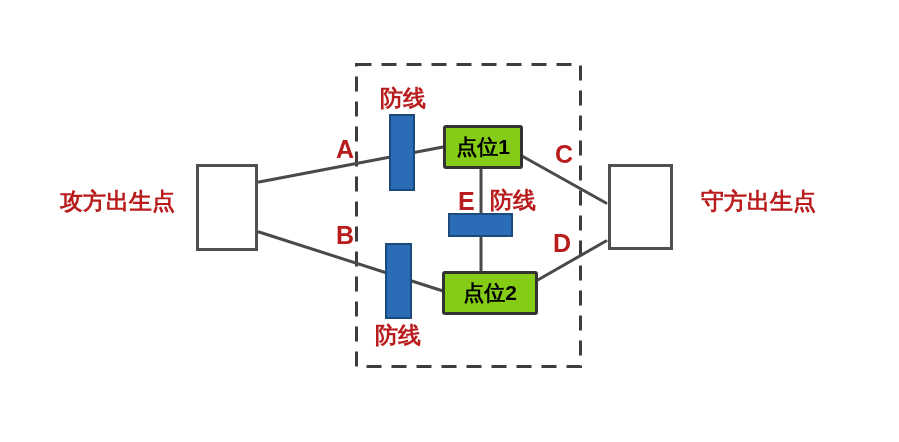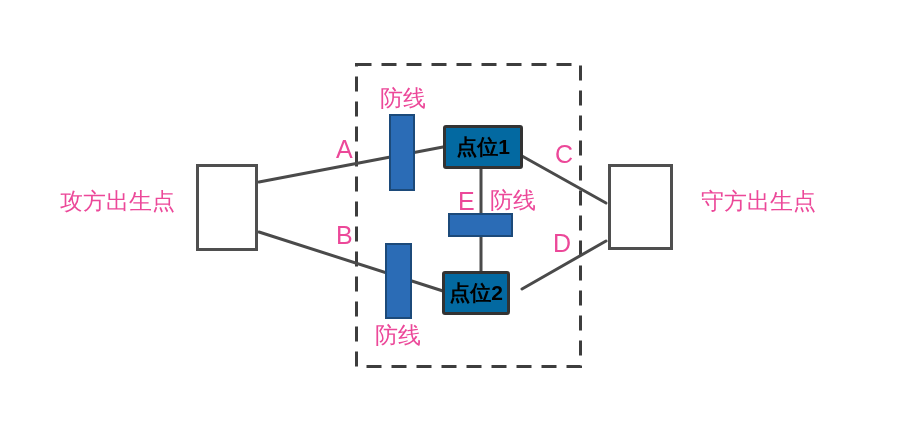--- a/index.html
+++ b/index.html
@@ -14,29 +14,29 @@
   .box{position:absolute;z-index:2;box-sizing:border-box;}
   .spawn{
     background:#fff;
     border:3px solid #4f4f4f;
   }
   .defense{
     background:#2B6CB6;
     border:2px solid #1C4A7A;
   }
   .point{
-    background:#0369a1;
+    background:#84cc16;
     border:3px solid #333333;
     border-radius:3px;
     display:flex;align-items:center;justify-content:center;
     color:#000;font-weight:bold;font-size:21px;
   }
   .lbl{
     position:absolute;z-index:2;
-    color:#ec4899;font-weight:normal;
+    color:#b91c1c;font-weight:bold;
     white-space:nowrap;line-height:1.1;
   }
   .cjk{font-size:23px;}
   .route{font-size:25px;}
 </style>
 </head>
 <body>
 
 <div class="canvas">
 
@@ -57,21 +57,21 @@
 
   <div class="box defense" style="left:389px;top:114px;width:26px;height:77px;"></div>
   <div class="box defense" style="left:448px;top:213px;width:65px;height:24px;"></div>
   <div class="box defense" style="left:385px;top:243px;width:27px;height:76px;"></div>
 
   <div class="lbl cjk" style="left:380px;top:86px;">防线</div>
   <div class="lbl cjk" style="left:490px;top:188px;">防线</div>
   <div class="lbl cjk" style="left:375px;top:323px;">防线</div>
 
   <div class="box point" style="left:443px;top:125px;width:80px;height:44px;">点位1</div>
-  <div class="box point" style="left:442px;top:271px;width:68px;height:44px;">点位2</div>
+  <div class="box point" style="left:442px;top:271px;width:96px;height:44px;">点位2</div>
 
   <div class="lbl route" style="left:336px;top:136px;">A</div>
   <div class="lbl route" style="left:336px;top:222px;">B</div>
   <div class="lbl route" style="left:555px;top:141px;">C</div>
   <div class="lbl route" style="left:553px;top:230px;">D</div>
   <div class="lbl route" style="left:458px;top:188px;">E</div>
 
 </div>
 
 </body></html>

